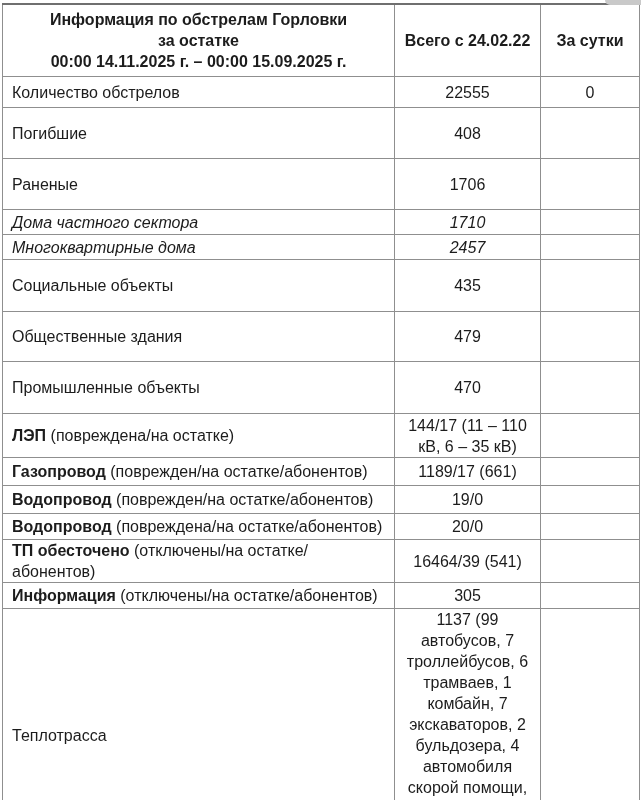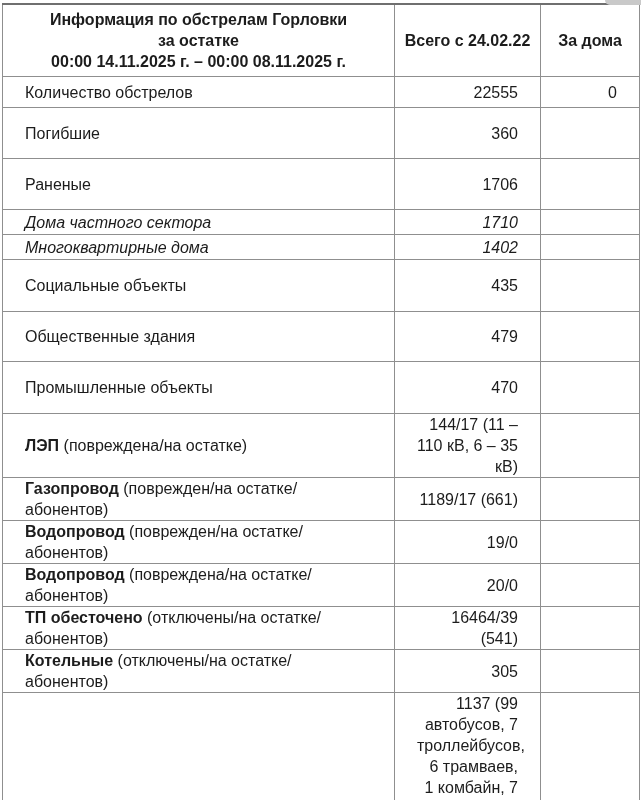--- a/index.html
+++ b/index.html
@@ -34,31 +34,31 @@
   }
   table.shelling col.c1{width:392px;}
   table.shelling col.c2{width:146px;}
   table.shelling col.c3{width:99px;}
   table.shelling th,
   table.shelling td{
     border:1px solid #8f8f8f;
     font-size:16px;
     line-height:21px;
     vertical-align:middle;
-    padding:0 22px;
+    padding:0 9px;
     overflow:hidden;
   }
   table.shelling th{
     font-weight:600;
     text-align:center;
     padding:4px 0;
   }
   td.lbl{ text-align:left; padding-left:8px; font-weight:400; }
   td.lbl .b{ font-weight:700; }
-  td.val, td.day{ text-align:right; font-weight:400; }
+  td.val, td.day{ text-align:center; font-weight:400; }
   tr.hr   {height:66px;}
   tr.h31  {height:31px;}
   tr.h51  {height:51px;}
   tr.h25  {height:25px;font-style:italic;}
   tr.h52  {height:52px;}
   tr.h50  {height:50px;margin-left:24px;}
   tr.h44  {height:44px;}
   tr.h28  {height:28px;}
   tr.h26  {height:26px;}
   tr.h208 {height:208px;}
@@ -73,50 +73,50 @@
     <colgroup>
         <col class="c1">
         <col class="c2">
         <col class="c3">
       </colgroup>
     <thead>
       <tr class="hr">
         <th>
           <div>Информация по обстрелам Горловки</div>
           <div>за остатке</div>
-          <div>00:00 14.11.2025 г. – 00:00 08.11.2025 г.</div>
+          <div>00:00 14.11.2025 г. – 00:00 15.09.2025 г.</div>
         </th>
         <th>Всего с 24.02.22</th>
-        <th>За дома</th>
+        <th>За сутки</th>
       </tr>
     </thead>
     <tbody>
       <tr class="h31">
         <td class="lbl"><span class="b"></span><span>Количество обстрелов</span></td>
         <td class="val">22555</td>
         <td class="day">0</td>
       </tr>
       <tr class="h51">
         <td class="lbl"><span class="b"></span><span>Погибшие</span></td>
-        <td class="val">360</td>
+        <td class="val">408</td>
         <td class="day"></td>
       </tr>
       <tr class="h51">
         <td class="lbl"><span class="b"></span><span>Раненые</span></td>
         <td class="val">1706</td>
         <td class="day"></td>
       </tr>
       <tr class="h25">
         <td class="lbl"><span class="b"></span><span>Дома частного сектора</span></td>
         <td class="val">1710</td>
         <td class="day"></td>
       </tr>
       <tr class="h25">
         <td class="lbl"><span class="b"></span><span>Многоквартирные дома</span></td>
-        <td class="val">1402</td>
+        <td class="val">2457</td>
         <td class="day"></td>
       </tr>
       <tr class="h52">
         <td class="lbl"><span class="b"></span><span>Социальные объекты</span></td>
         <td class="val">435</td>
         <td class="day"></td>
       </tr>
       <tr class="h50">
         <td class="lbl"><span class="b"></span><span>Общественные здания</span></td>
         <td class="val">479</td>
@@ -146,21 +146,21 @@
         <td class="lbl"><span class="b">Водопровод</span><span> (повреждена/на остатке/абонентов)</span></td>
         <td class="val">20/0</td>
         <td class="day"></td>
       </tr>
       <tr class="h28">
         <td class="lbl"><span class="b">ТП обесточено</span><span> (отключены/на остатке/абонентов)</span></td>
         <td class="val">16464/39 (541)</td>
         <td class="day"></td>
       </tr>
       <tr class="h26">
-        <td class="lbl"><span class="b">Котельные</span><span> (отключены/на остатке/абонентов)</span></td>
+        <td class="lbl"><span class="b">Информация</span><span> (отключены/на остатке/абонентов)</span></td>
         <td class="val">305</td>
         <td class="day"></td>
       </tr>
       <tr class="h208">
         <td class="lbl"><span class="b"></span><span>Теплотрасса</span></td>
         <td class="val">1137 (99 автобусов, 7 троллейбусов, 6 трамваев, 1 комбайн, 7 экскаваторов, 2 бульдозера, 4 автомобиля скорой помощи, 1 газовоз, 5 мусоровозов, 17 автоцистерн)</td>
         <td class="day"></td>
       </tr>
     </tbody>
   </table>

